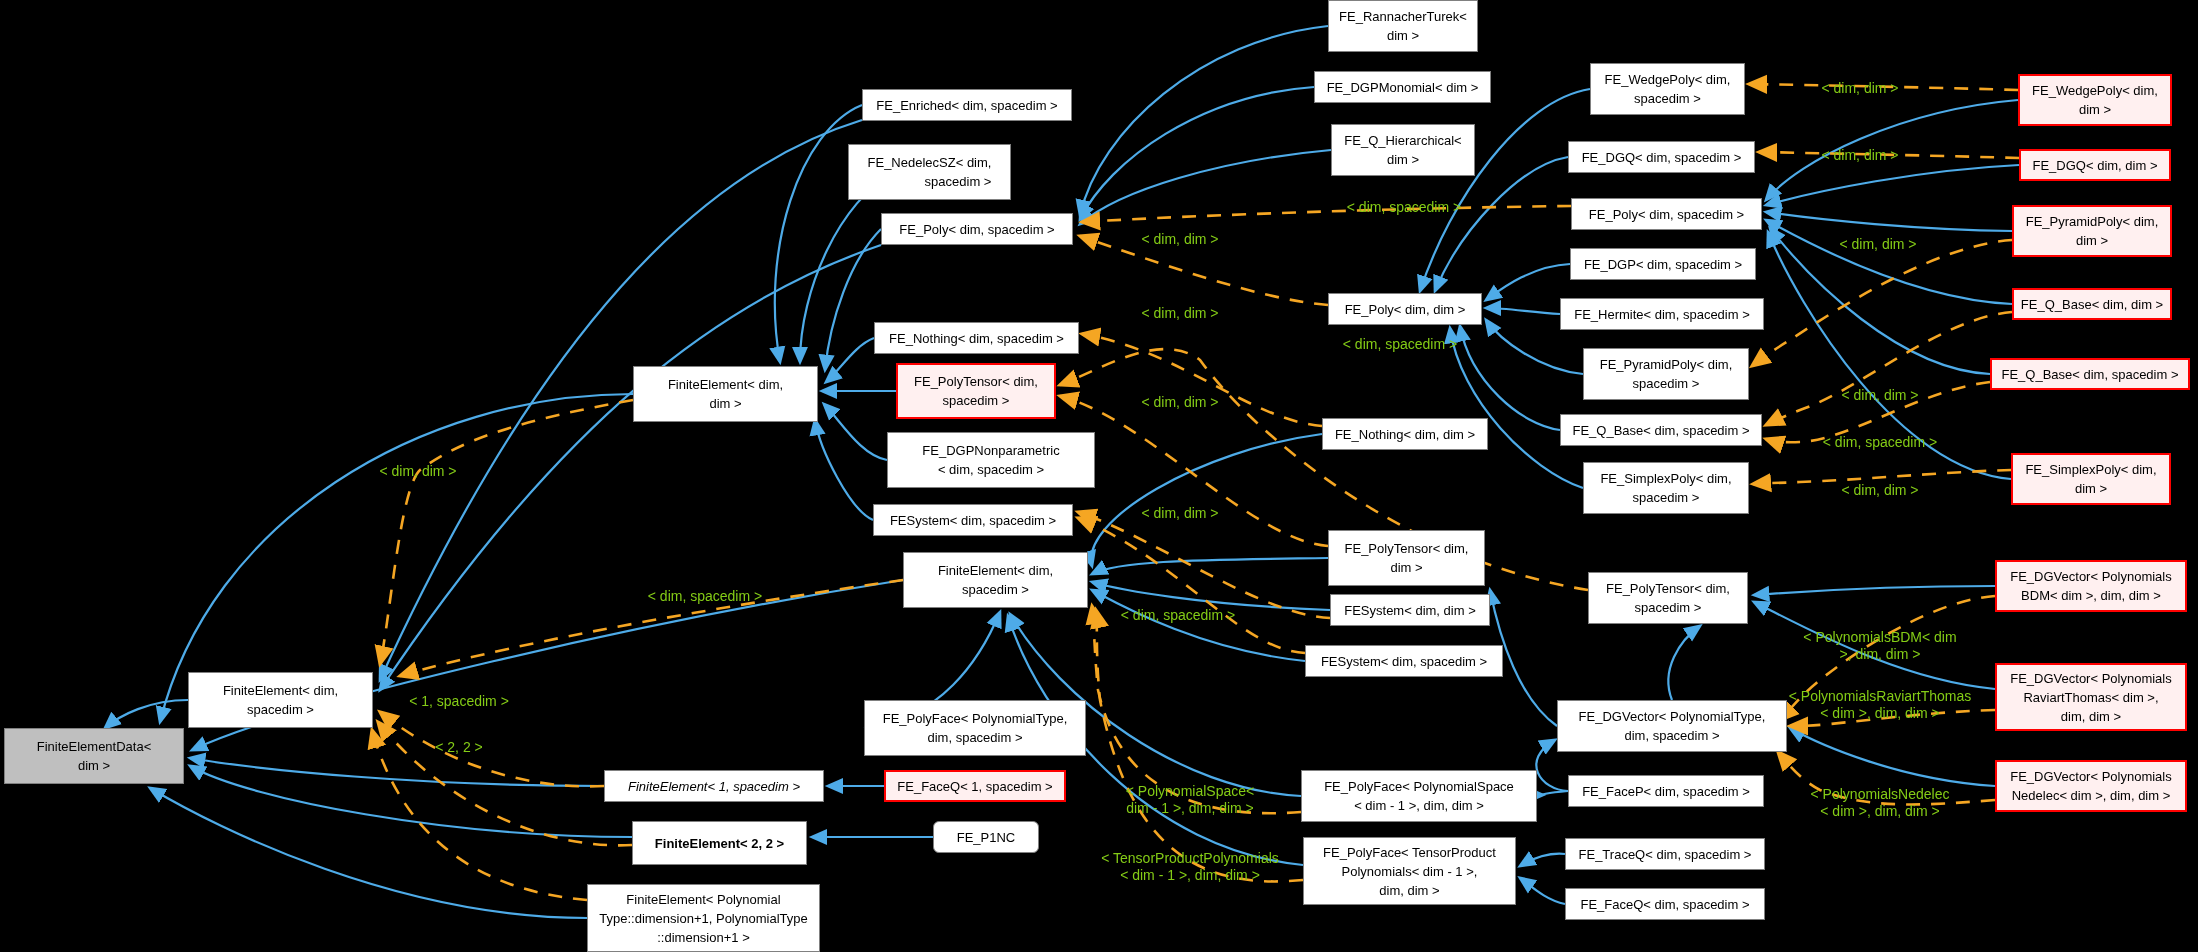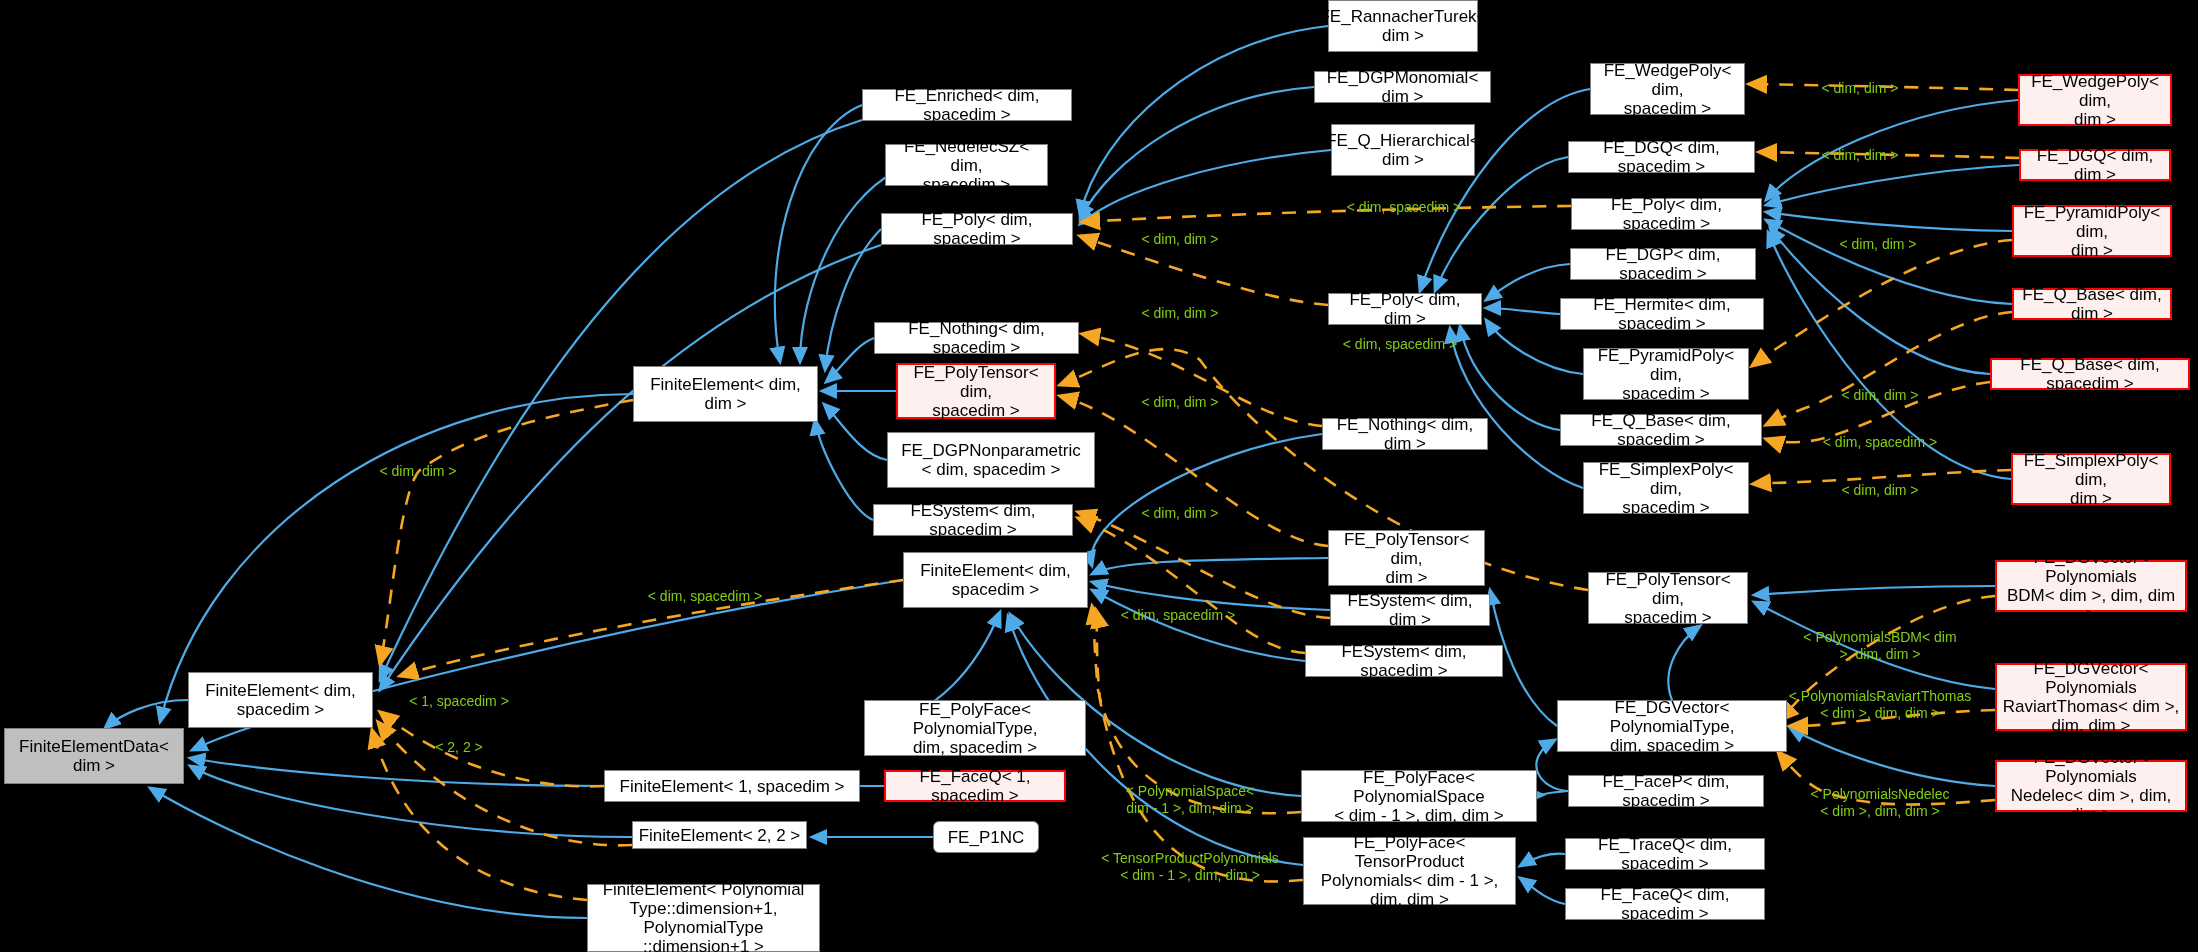--- a/index.html
+++ b/index.html
@@ -1,21 +1,21 @@
 <!DOCTYPE html>
 <html><head>
 <meta charset="utf-8">
 <style>
   html,body{margin:0;padding:0;background:#000;}
   #canvas{position:relative;width:2198px;height:952px;background:#000;overflow:hidden;
           font-family:"Liberation Sans","DejaVu Sans",sans-serif;}
   svg.edges{position:absolute;left:0;top:0;width:2198px;height:952px;}
   .node{position:absolute;box-sizing:border-box;background:#ffffff;border:1px solid #808080;
         color:#000;display:flex;align-items:center;justify-content:center;text-align:center;
-        font-size:17px;line-height:19px;padding:12px 5px;}
+        font-size:13px;line-height:19px;padding:12px 5px;}
   .node.gray{background:#bfbfbf;border:1px solid #808080;}
   .node.red{background:#fff0f0;border:2px solid #ff0000;}
   .elabel{position:absolute;color:#84cc16;font-size:14px;line-height:17px;text-align:center;
           white-space:nowrap;pointer-events:none;}
 </style>
 </head>
 <body>
 
 <div id="canvas">
   <svg class="edges" xmlns="http://www.w3.org/2000/svg">
@@ -125,31 +125,31 @@
 
       <path d="M1995,596 C1940,600 1870,640 1820,680 C1800,696 1790,710 1780,720"></path>
       <path d="M1995,710 C1930,712 1870,720 1830,724 C1810,726 1798,726 1790,726"></path>
       <path d="M1995,800 C1930,805 1870,810 1820,790 C1800,780 1785,760 1778,752"></path>
     </g>
   </svg>
 <div class="node gray" style="left: 4px; top: 728px; width: 180px; height: 56px; white-space: pre-line;">FiniteElementData&lt;
 dim &gt;</div>
     <div class="node" style="left: 188px; top: 672px; width: 185px; height: 56px; white-space: pre-line;">FiniteElement&lt; dim,
 spacedim &gt;</div>
-    <div class="node" style="left: 604px; top: 770px; width: 256px; height: 32px; white-space: pre-line;">FiniteElement&lt; 1, spacedim &gt;</div>
-    <div class="node" style="left: 632px; top: 821px; width: 175px; height: 28px; white-space: pre-line;">FiniteElement&lt; 2, 2 &gt;</div>
+    <div class="node" style="left: 604px; top: 770px; width: 220px; height: 32px; white-space: pre-line; font-style: italic;">FiniteElement&lt; 1, spacedim &gt;</div>
+    <div class="node" style="left: 632px; top: 821px; width: 175px; height: 44px; white-space: pre-line; font-weight: bold;">FiniteElement&lt; 2, 2 &gt;</div>
     <div class="node" style="left: 587px; top: 884px; width: 233px; height: 68px; white-space: pre-line;">FiniteElement&lt; Polynomial
 Type::dimension+1, PolynomialType
 ::dimension+1 &gt;</div>
     <div class="node" style="left: 633px; top: 366px; width: 185px; height: 56px; white-space: pre-line;">FiniteElement&lt; dim,
 dim &gt;</div>
     <div class="node" style="left: 903px; top: 552px; width: 185px; height: 56px; white-space: pre-line;">FiniteElement&lt; dim,
 spacedim &gt;</div>
     <div class="node" style="left: 862px; top: 89px; width: 210px; height: 32px; white-space: pre-line;">FE_Enriched&lt; dim, spacedim &gt;</div>
-    <div class="node" style="left: 885px; top: 144px; width: 163px; height: 42px; white-space: pre-line;">FE_NedelecSZ&lt; dim,
+    <div class="node" style="left: 848px; top: 144px; width: 163px; height: 56px; white-space: pre-line; text-align: right;">FE_NedelecSZ&lt; dim,
 spacedim &gt;</div>
     <div class="node" style="left: 881px; top: 213px; width: 192px; height: 32px; white-space: pre-line;">FE_Poly&lt; dim, spacedim &gt;</div>
     <div class="node" style="left: 874px; top: 322px; width: 205px; height: 32px; white-space: pre-line;">FE_Nothing&lt; dim, spacedim &gt;</div>
     <div class="node red" style="left: 896px; top: 363px; width: 160px; height: 56px; white-space: pre-line;">FE_PolyTensor&lt; dim,
 spacedim &gt;</div>
     <div class="node" style="left: 887px; top: 432px; width: 208px; height: 56px; white-space: pre-line;">FE_DGPNonparametric
 &lt; dim, spacedim &gt;</div>
     <div class="node" style="left: 873px; top: 504px; width: 200px; height: 32px; white-space: pre-line;">FESystem&lt; dim, spacedim &gt;</div>
     <div class="node" style="left: 864px; top: 700px; width: 222px; height: 56px; white-space: pre-line;">FE_PolyFace&lt; PolynomialType,
 dim, spacedim &gt;</div>

